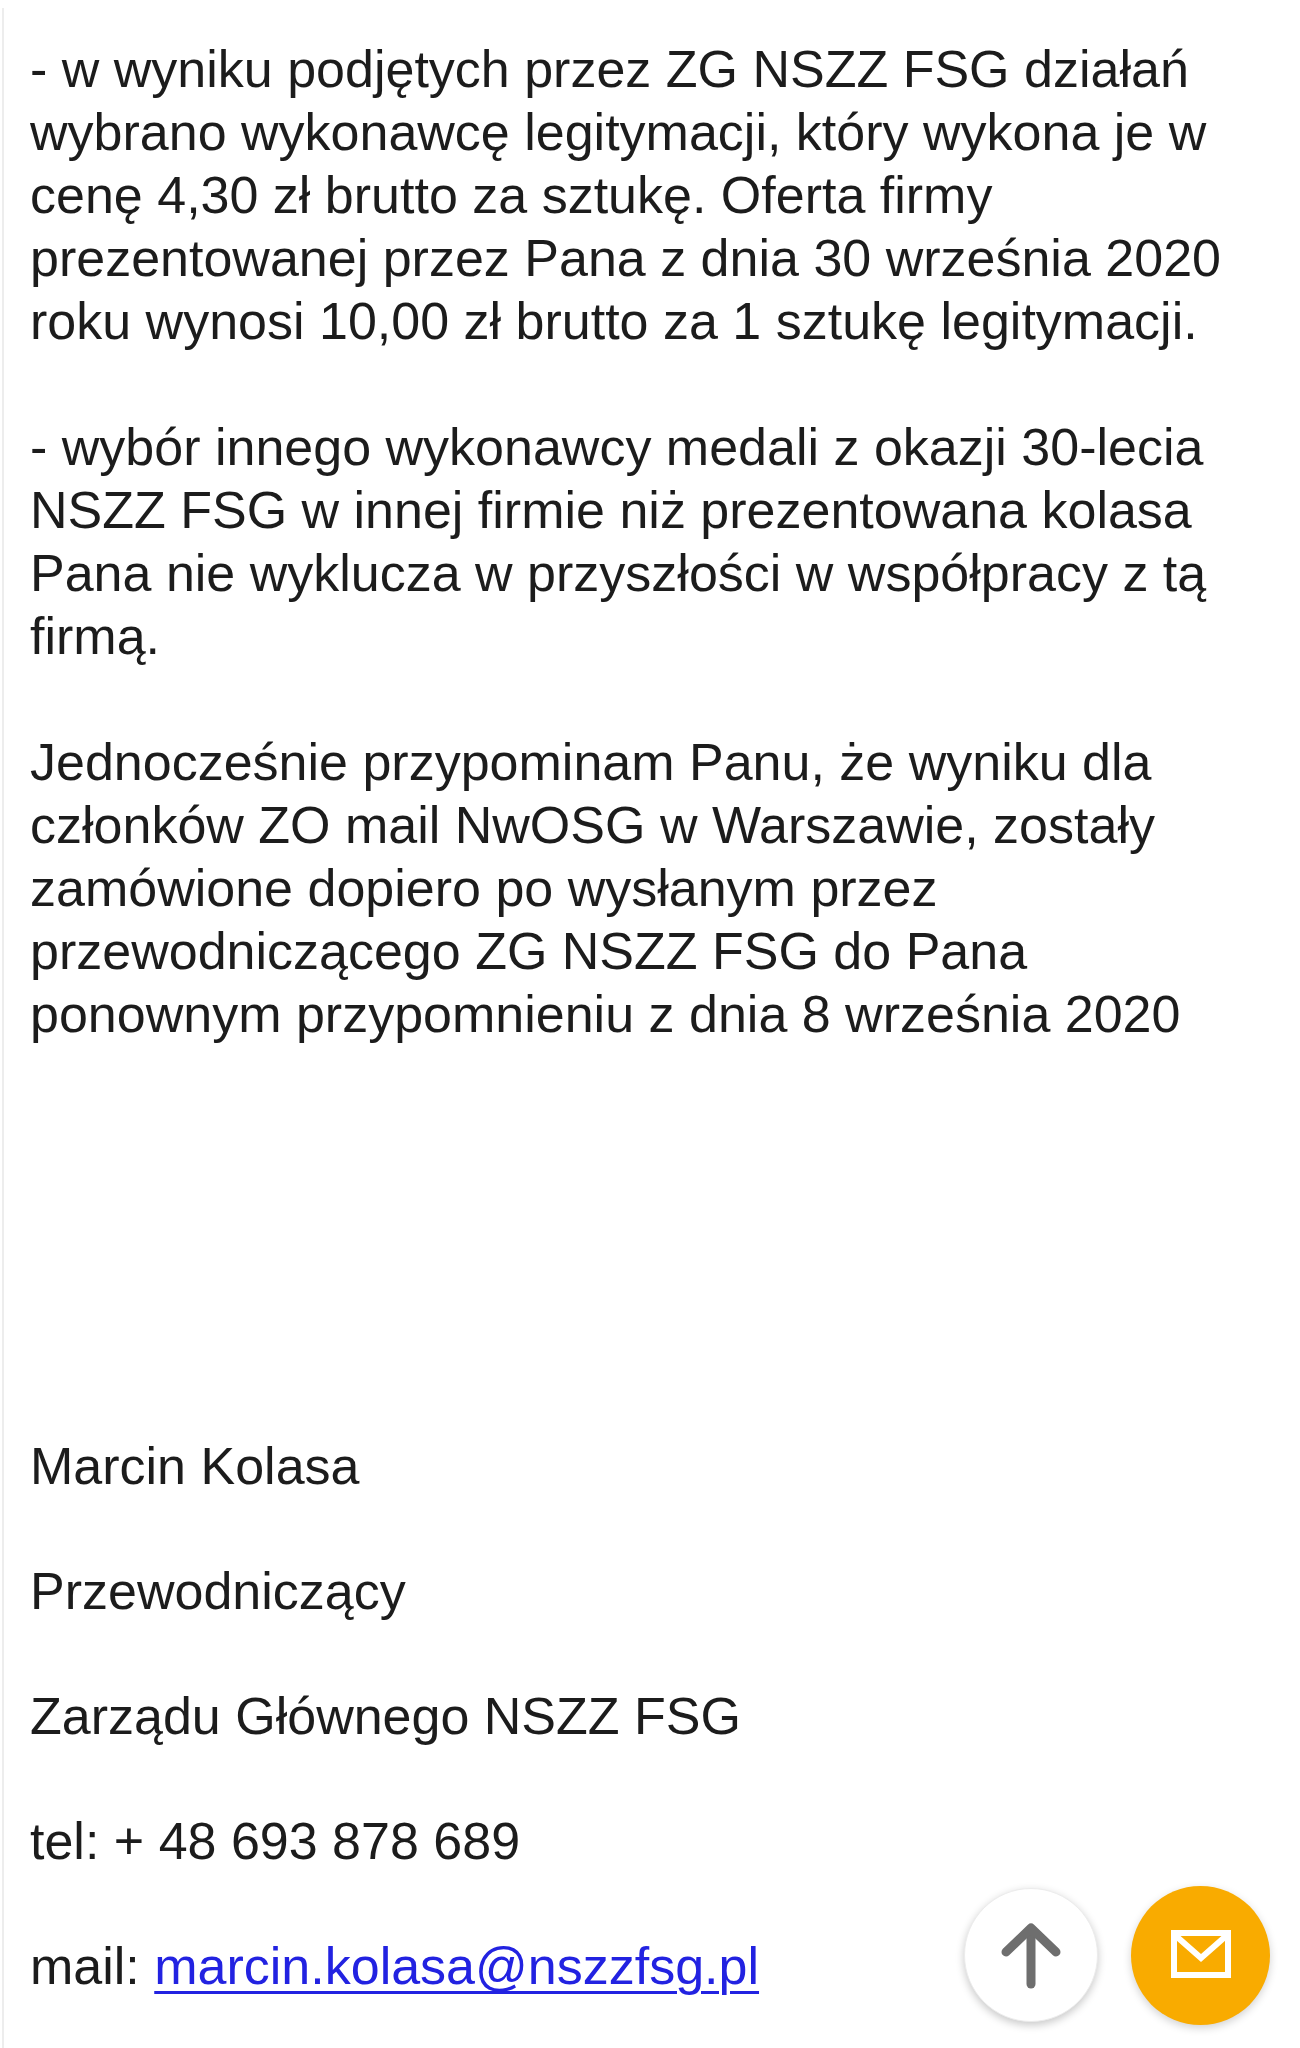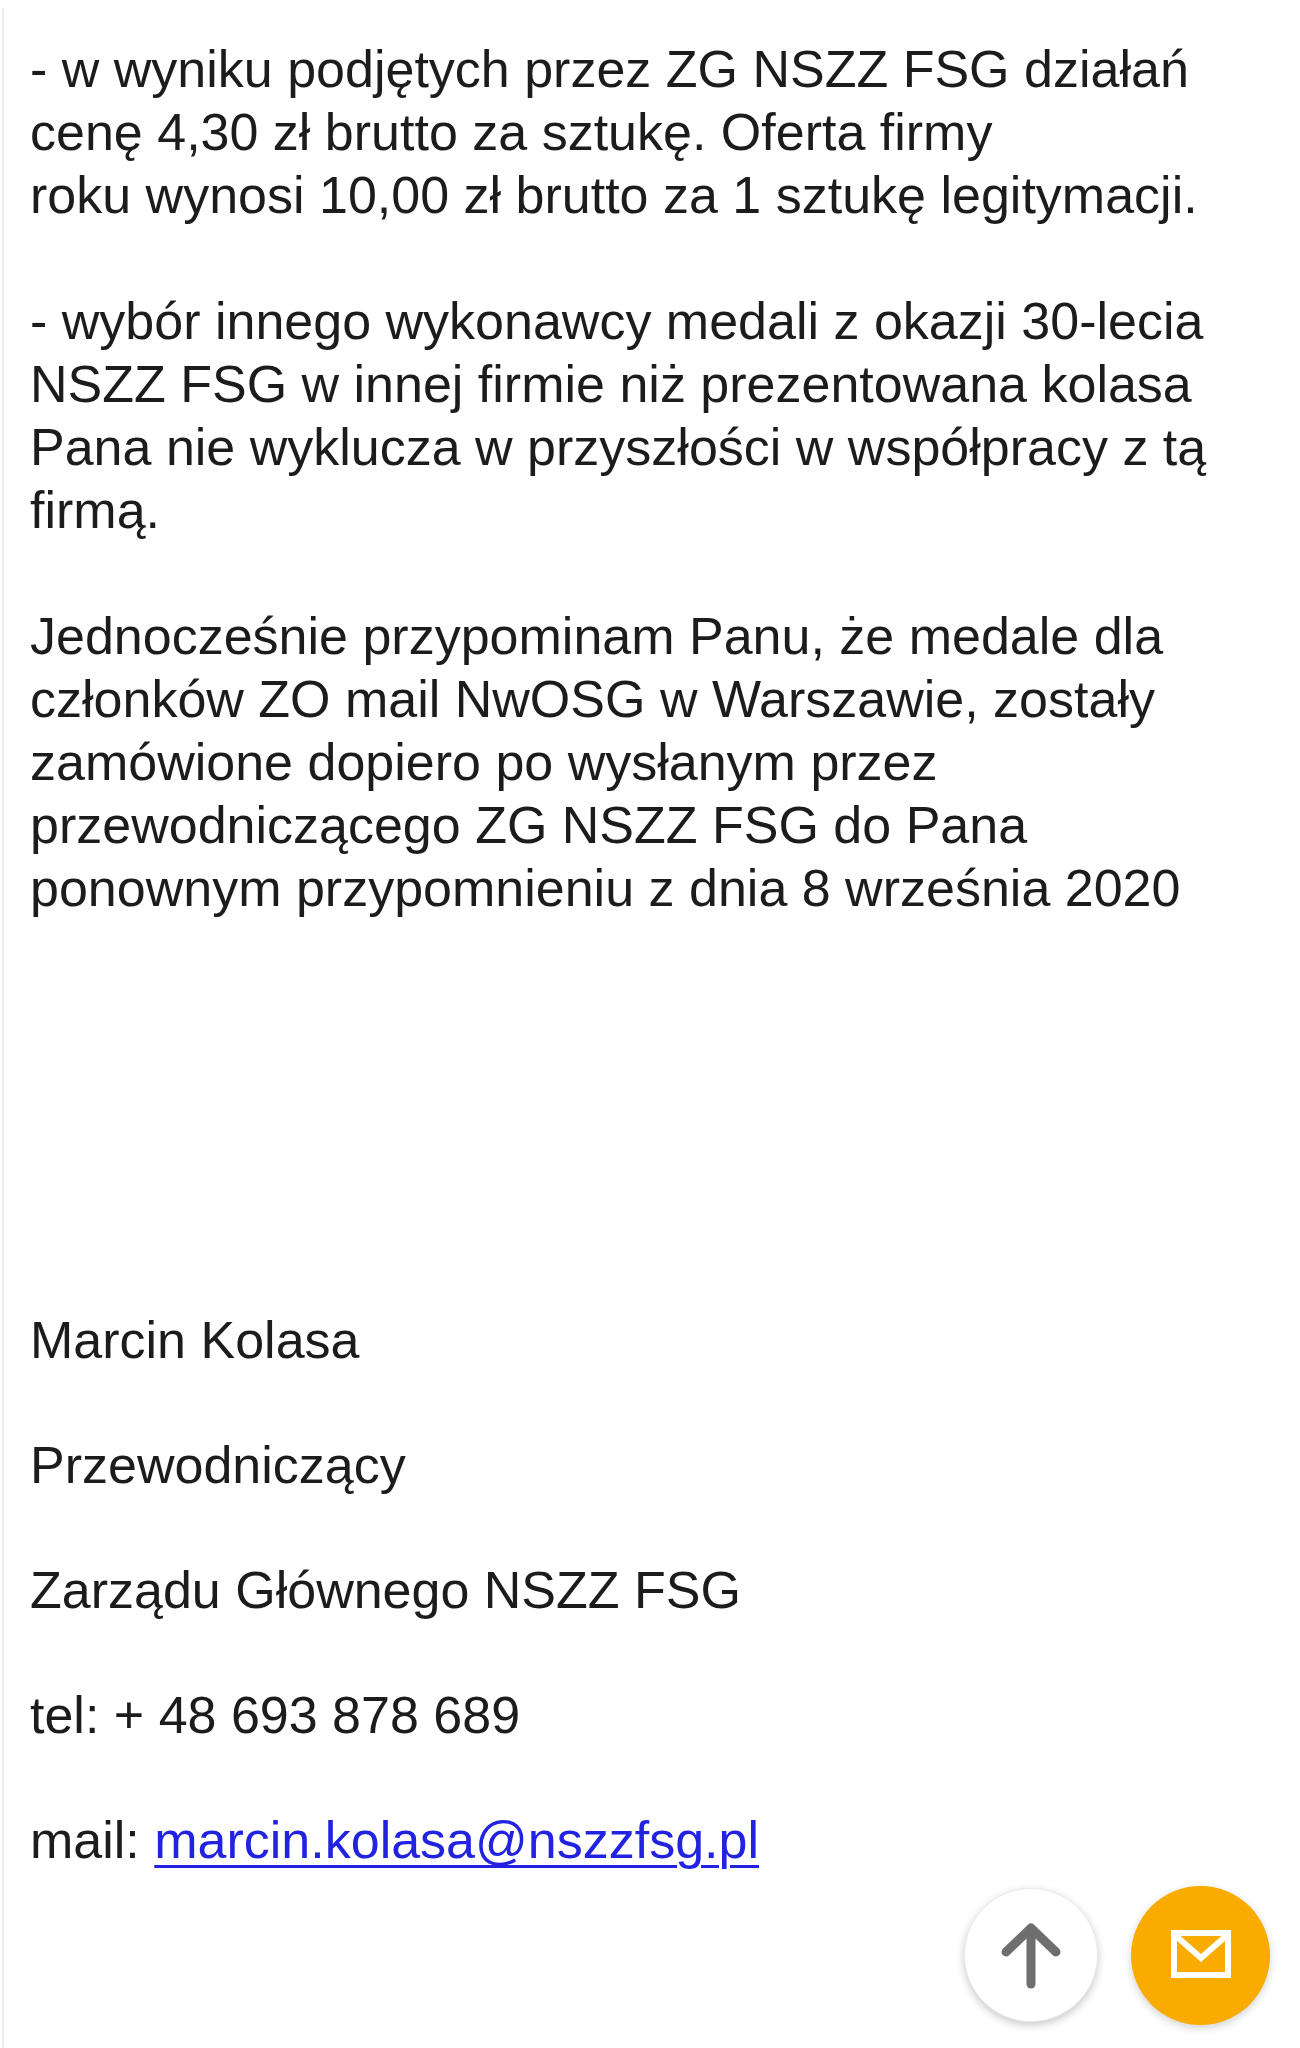--- a/index.html
+++ b/index.html
@@ -66,33 +66,35 @@
 </head>
 <body>
 
 <div class="page">
   <div class="edge-line"></div>
 
   <div class="content">
 
     <div class="para">
       <div class="line">- w wyniku podjętych przez ZG NSZZ FSG działań</div>
+      <div class="line">wybrano wykonawcę legitymacji, który wykona je w</div>
       <div class="line">cenę 4,30 zł brutto za sztukę. Oferta firmy</div>
+      <div class="line">prezentowanej przez Pana z dnia 30 września 2020</div>
       <div class="line">roku wynosi 10,00 zł brutto za 1 sztukę legitymacji.</div>
     </div>
 
     <div class="para">
       <div class="line">- wybór innego wykonawcy medali z okazji 30-lecia</div>
       <div class="line">NSZZ FSG w innej firmie niż prezentowana kolasa</div>
       <div class="line">Pana nie wyklucza w przyszłości w współpracy z tą</div>
       <div class="line">firmą.</div>
     </div>
 
     <div class="para last">
-      <div class="line">Jednocześnie przypominam Panu, że medale dla</div>
+      <div class="line">Jednocześnie przypominam Panu, że wyniku dla</div>
       <div class="line">członków ZO mail NwOSG w Warszawie, zostały</div>
       <div class="line">zamówione dopiero po wysłanym przez</div>
       <div class="line">przewodniczącego ZG NSZZ FSG do Pana</div>
       <div class="line">ponownym przypomnieniu z dnia 8 września 2020</div>
     </div>
 
     <div class="signature">
       <div class="sig-line">Marcin Kolasa</div>
       <div class="sig-line">Przewodniczący</div>
       <div class="sig-line">Zarządu Głównego NSZZ FSG</div>

